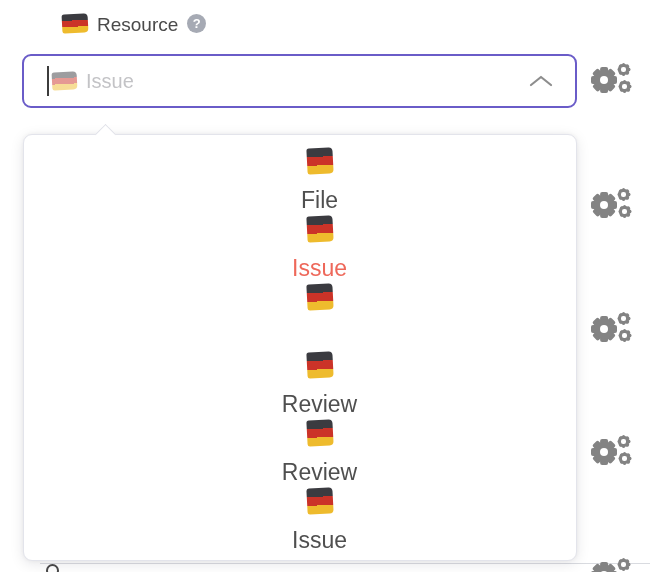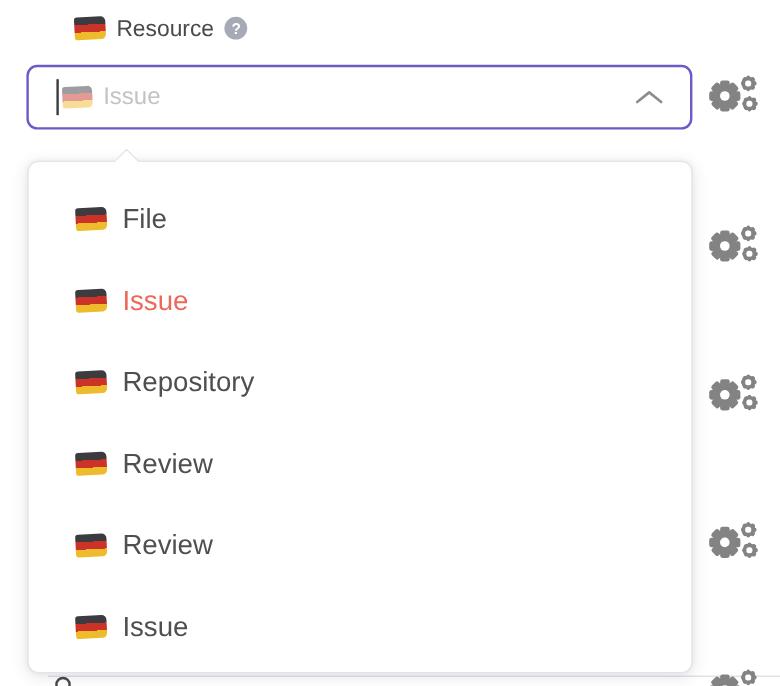--- a/index.html
+++ b/index.html
@@ -69,21 +69,21 @@
     box-shadow:0 3px 14px rgba(20,20,40,.10), 0 0 4px rgba(20,20,40,.05);
     z-index:5; padding-top:13px;
   }
   .nub {
     position:absolute; left:98px; top:127px; width:15px; height:15px;
     background:#fff; border-left:1px solid #e0e1e8; border-top:1px solid #e0e1e8;
     transform:rotate(45deg); z-index:6;
   }
   .option {
     height:68px; display:flex; align-items:center; gap:13px;
-    padding-left:39px; font-size:23px; color:#4f4f4f; cursor:pointer;
+    padding-left:39px; font-size:23px; color:#4f4f4f; cursor:pointer;flex-direction:column;
   }
   .option.selected .option-label { color:var(--selected_option); }
 
   
   .under-divider { position:absolute; left:40px; top:563px; width:610px; height:1px; background:#d9dbe0; z-index:0; }
   .partial-circle {
     position:absolute; left:46px; top:564px; width:13px; height:13px;
     border:2px solid #4a4a4a; border-radius:50%; background:#fff; z-index:1;
   }
 </style>
@@ -244,21 +244,20 @@
     <div class="option">
       <span class="flag"></span>
       <span class="option-label">File</span>
     </div>
     <div class="option selected">
       <span class="flag"></span>
       <span class="option-label">Issue</span>
     </div>
     <div class="option">
       <span class="flag"></span>
-      <span class="option-label">Repository</span>
     </div>
     <div class="option">
       <span class="flag"></span>
       <span class="option-label">Review</span>
     </div>
     <div class="option">
       <span class="flag"></span>
       <span class="option-label">Review</span>
     </div>
     <div class="option">

